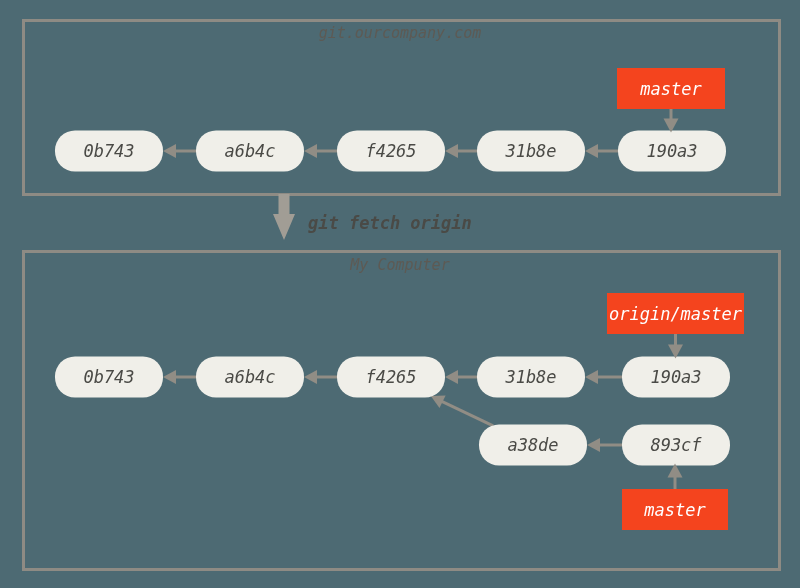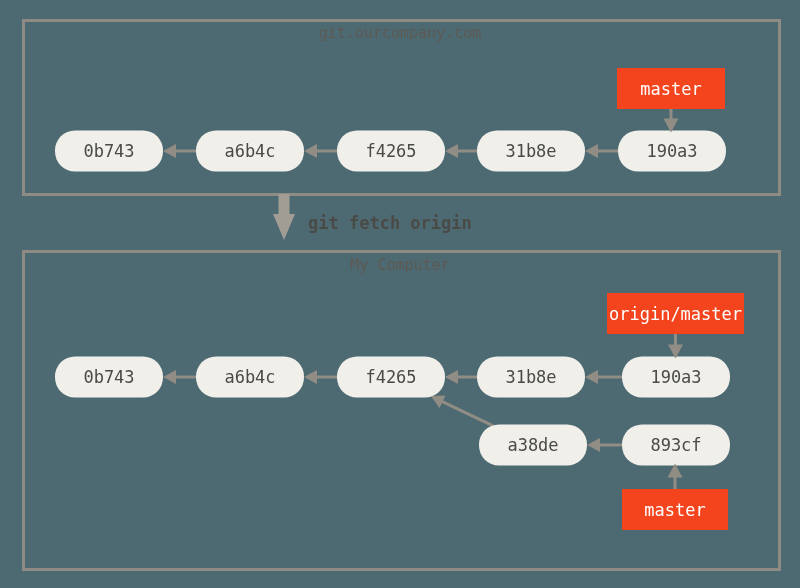--- a/index.html
+++ b/index.html
@@ -7,20 +7,21 @@
     padding: 0;
     background: #ffffff;
   }
   #canvas {
     position: relative;
     width: 800px;
     height: 588px;
     background: #4d6a73;
     overflow: hidden;
     font-family: "DejaVu Sans Mono", "Liberation Mono", monospace;
+    font-style: italic;
   }
   svg.diagram {
     position: absolute;
     left: 0;
     top: 0;
     width: 800px;
     height: 588px;
     display: block;
   }
   .node-label {

